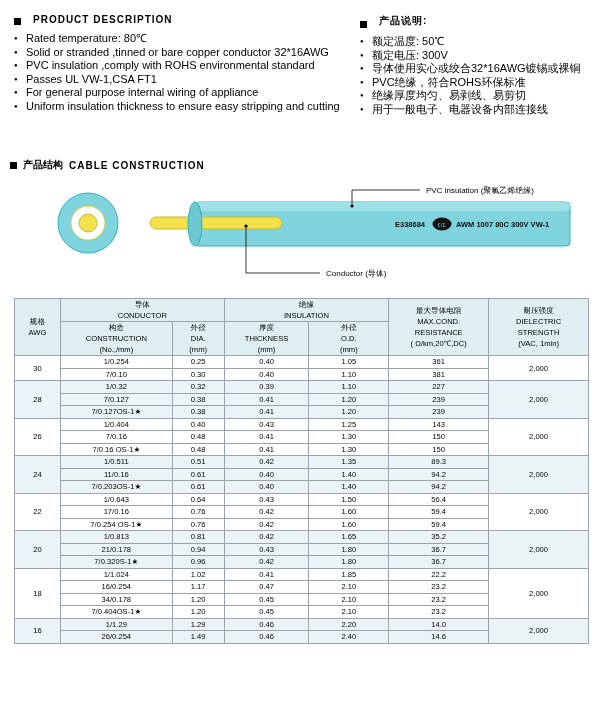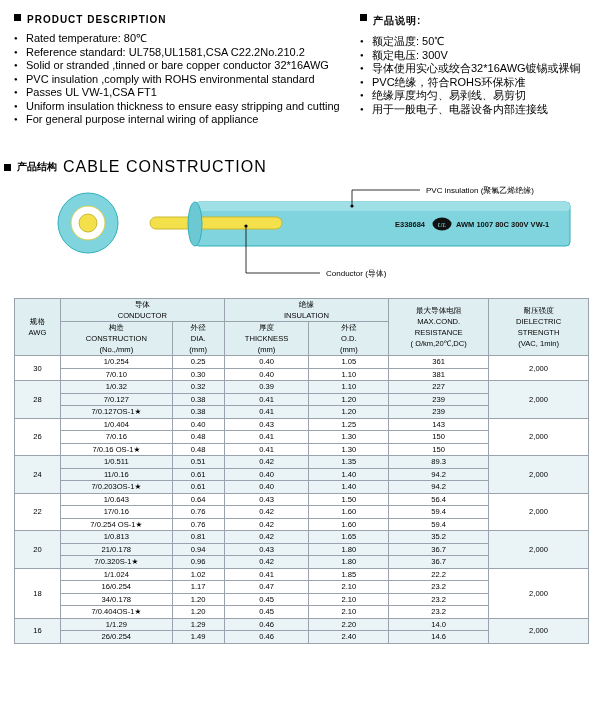--- a/index.html
+++ b/index.html
@@ -9,40 +9,40 @@
     font-family:"Liberation Sans", sans-serif;
     font-size:8px;
     color:#000;
     overflow:hidden;
     position:relative;
   }
   .page{position:relative;width:603px;height:714px;}
 
   
   .sec-title{
-    display:flex;align-items:flex-start;gap:6px;
+    display:flex;align-items:flex-end;gap:12px;
     font-size:10px;font-weight:bold;letter-spacing:1px;
   }
   .sq{width:7px;height:7px;background:#000;display:inline-block;}
   .col-left{position:absolute;left:14px;top:14px;width:280px;}
   .col-right{position:absolute;left:360px;top:14px;width:250px;}
   ul.bul{list-style:none;margin:8px 0 0 0;padding:0;}
   ul.bul li{
     position:relative;padding-left:12px;margin-bottom:2.5px;
     font-size:11px;line-height:11px;white-space:nowrap;
   }
   ul.bul li:before{
     content:"●";position:absolute;left:0;top:0;font-size:6px;line-height:11px;
   }
   .cn li{font-size:8.5px;}
 
   
-  .constr-title{position:absolute;left:4px;top:158px;display:flex;align-items:center;gap:6px;}
+  .constr-title{position:absolute;left:10px;top:158px;display:flex;align-items:center;gap:6px;}
   .constr-title .t1{font-size:10px;font-weight:bold;}
-  .constr-title .t2{font-size:16px;font-weight:normal;letter-spacing:1px;}
+  .constr-title .t2{font-size:10px;font-weight:bold;letter-spacing:1px;}
 
   .diagram{position:absolute;left:0;top:176px;width:603px;height:110px;}
 
   
   .tbl{position:absolute;left:14px;top:298px;width:575px;border-collapse:collapse;}
   .tbl td,.tbl th{
     border:1px solid #9aa3ad;
     font-size:7.6px;
     text-align:center;
     padding:0;
@@ -61,26 +61,25 @@
 
 <div class="page">
 
   <div class="col-left">
     <div class="sec-title">
       <span class="sq"></span>
       <span>PRODUCT DESCRIPTION</span>
     </div>
     <ul class="bul">
       <li>Rated temperature: 80℃</li>
-      <li>Reference standard: UL758,UL1581,CSA C22.2No.210.2</li>
       <li>Solid or stranded ,tinned or bare copper conductor 32*16AWG</li>
       <li>PVC insulation ,comply with ROHS environmental standard</li>
       <li>Passes UL  VW-1,CSA FT1</li>
+      <li>For general purpose internal wiring of appliance</li>
       <li>Uniform insulation thickness to ensure easy stripping and cutting</li>
-      <li>For general purpose internal wiring of appliance</li>
     </ul>
   </div>
 
   <div class="col-right">
     <div class="sec-title">
       <span class="sq"></span>
       <span>产品说明:</span>
     </div>
     <ul class="bul cn">
       <li>额定温度: 50℃</li>

